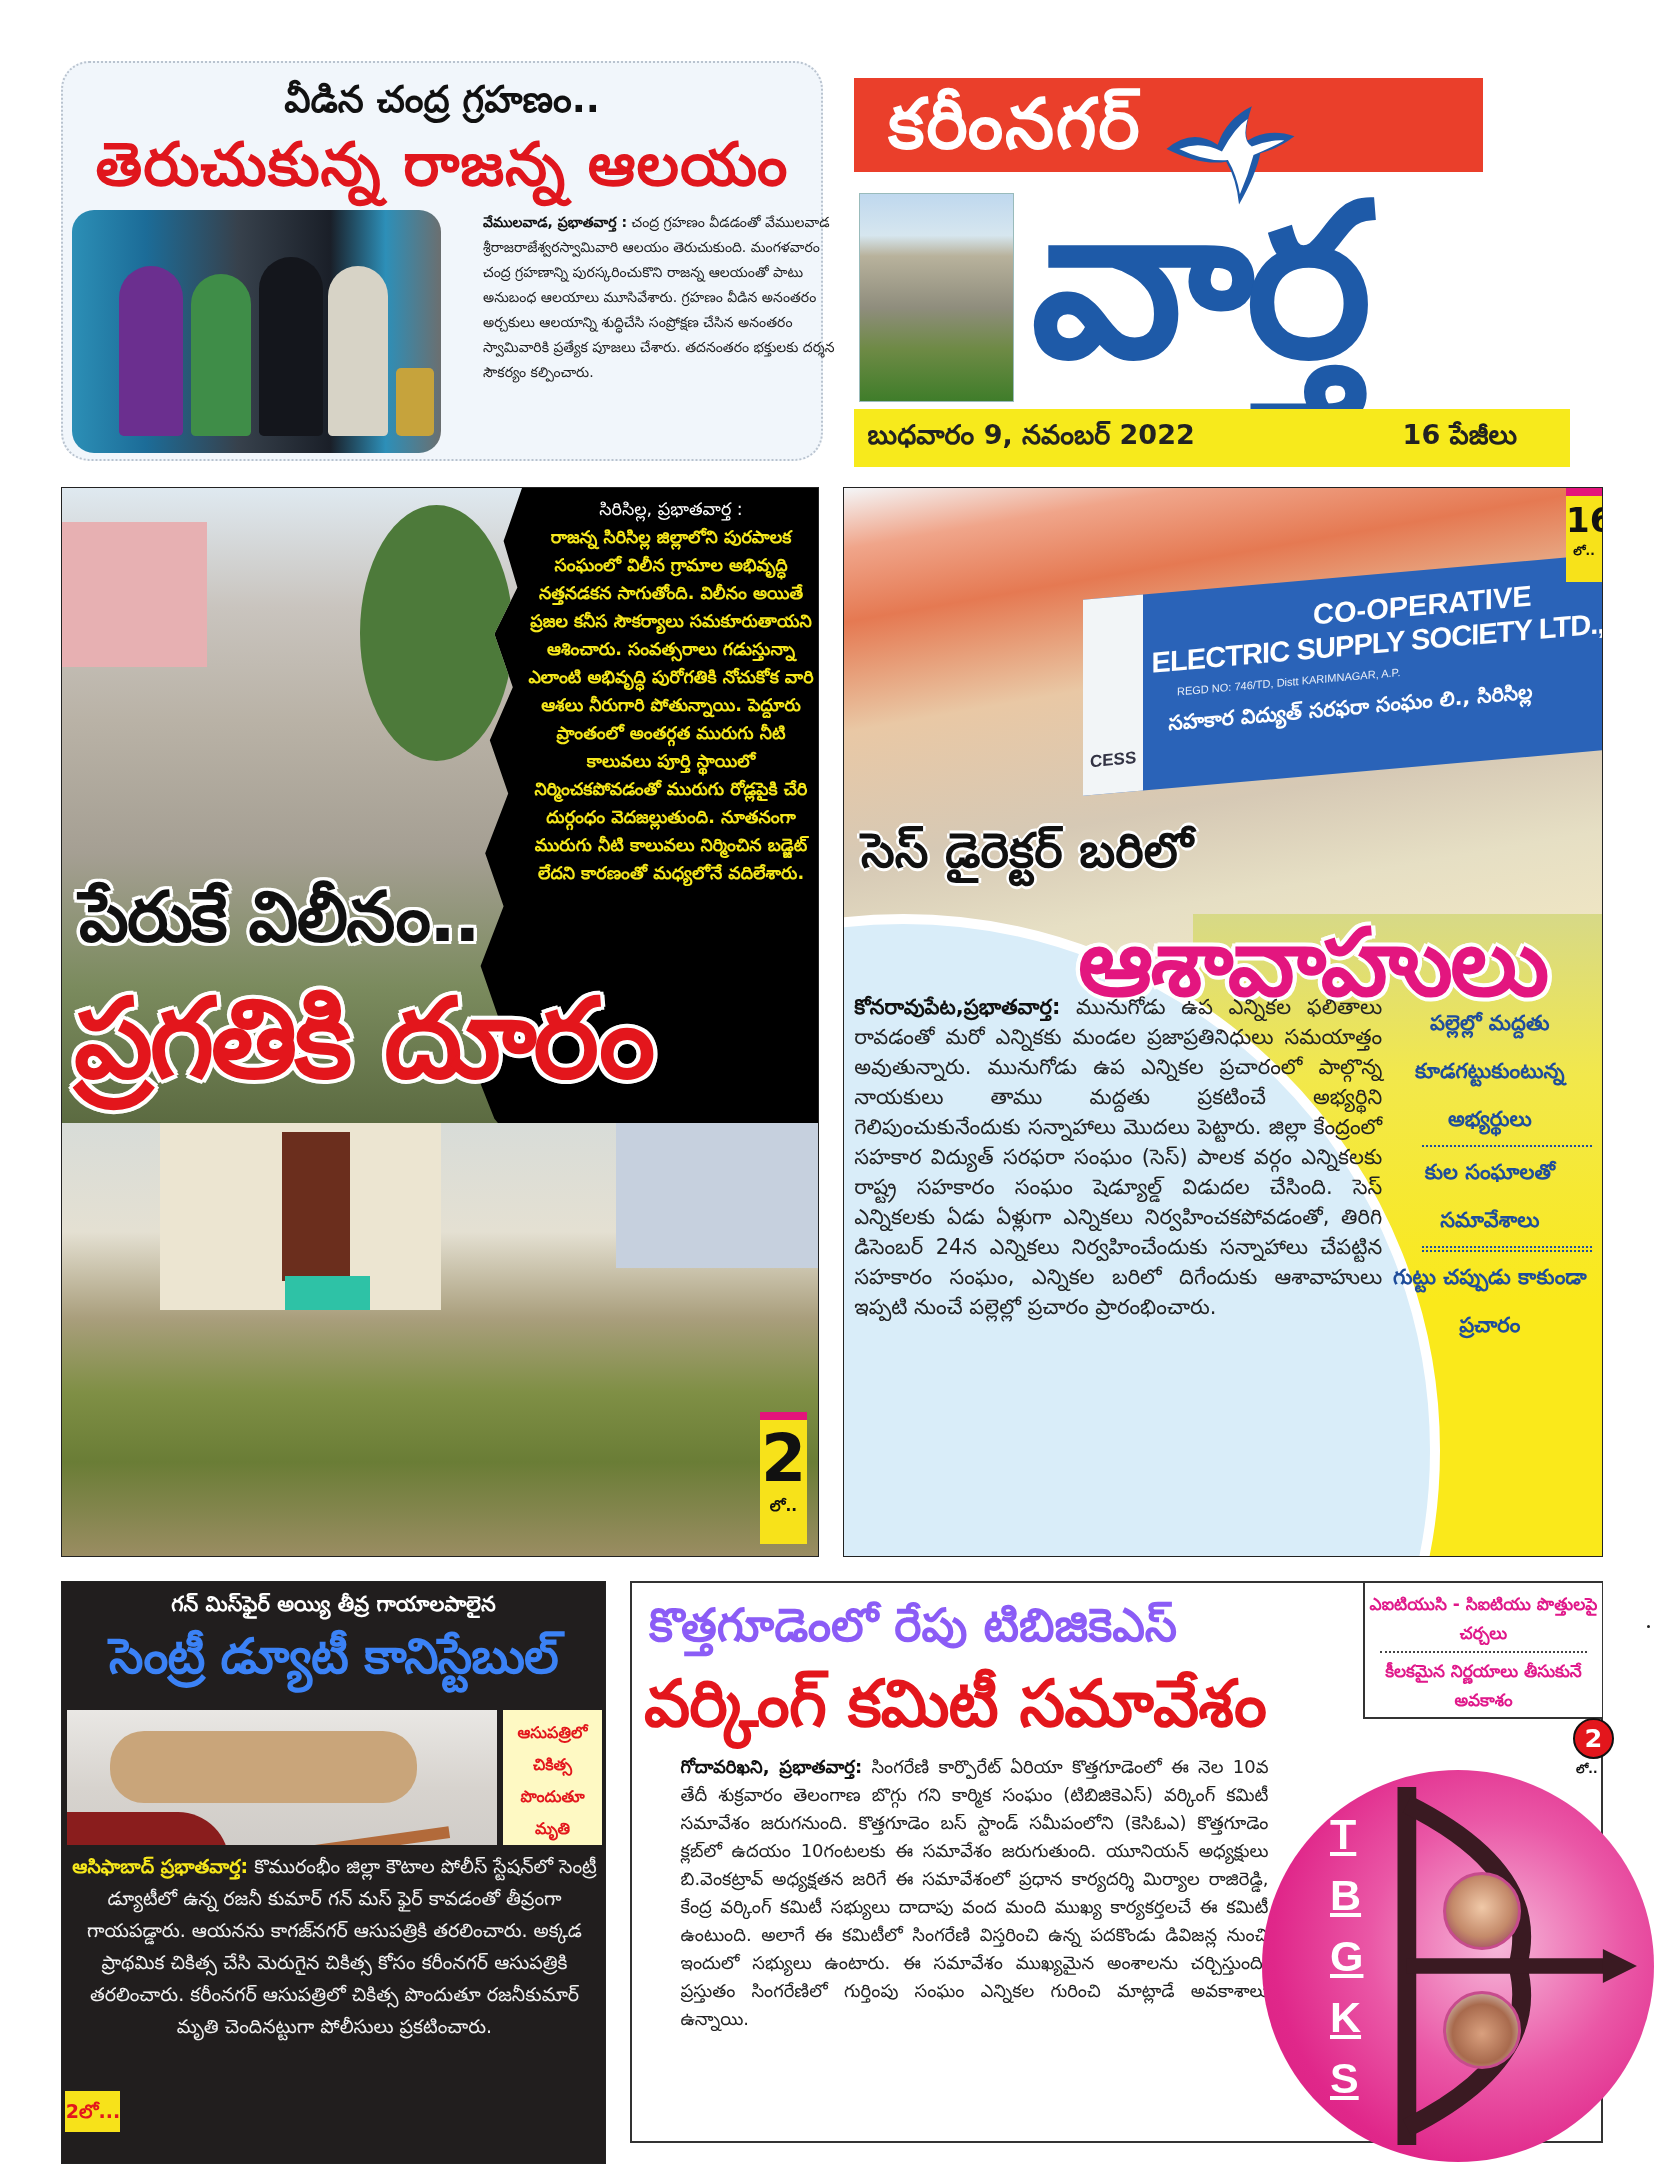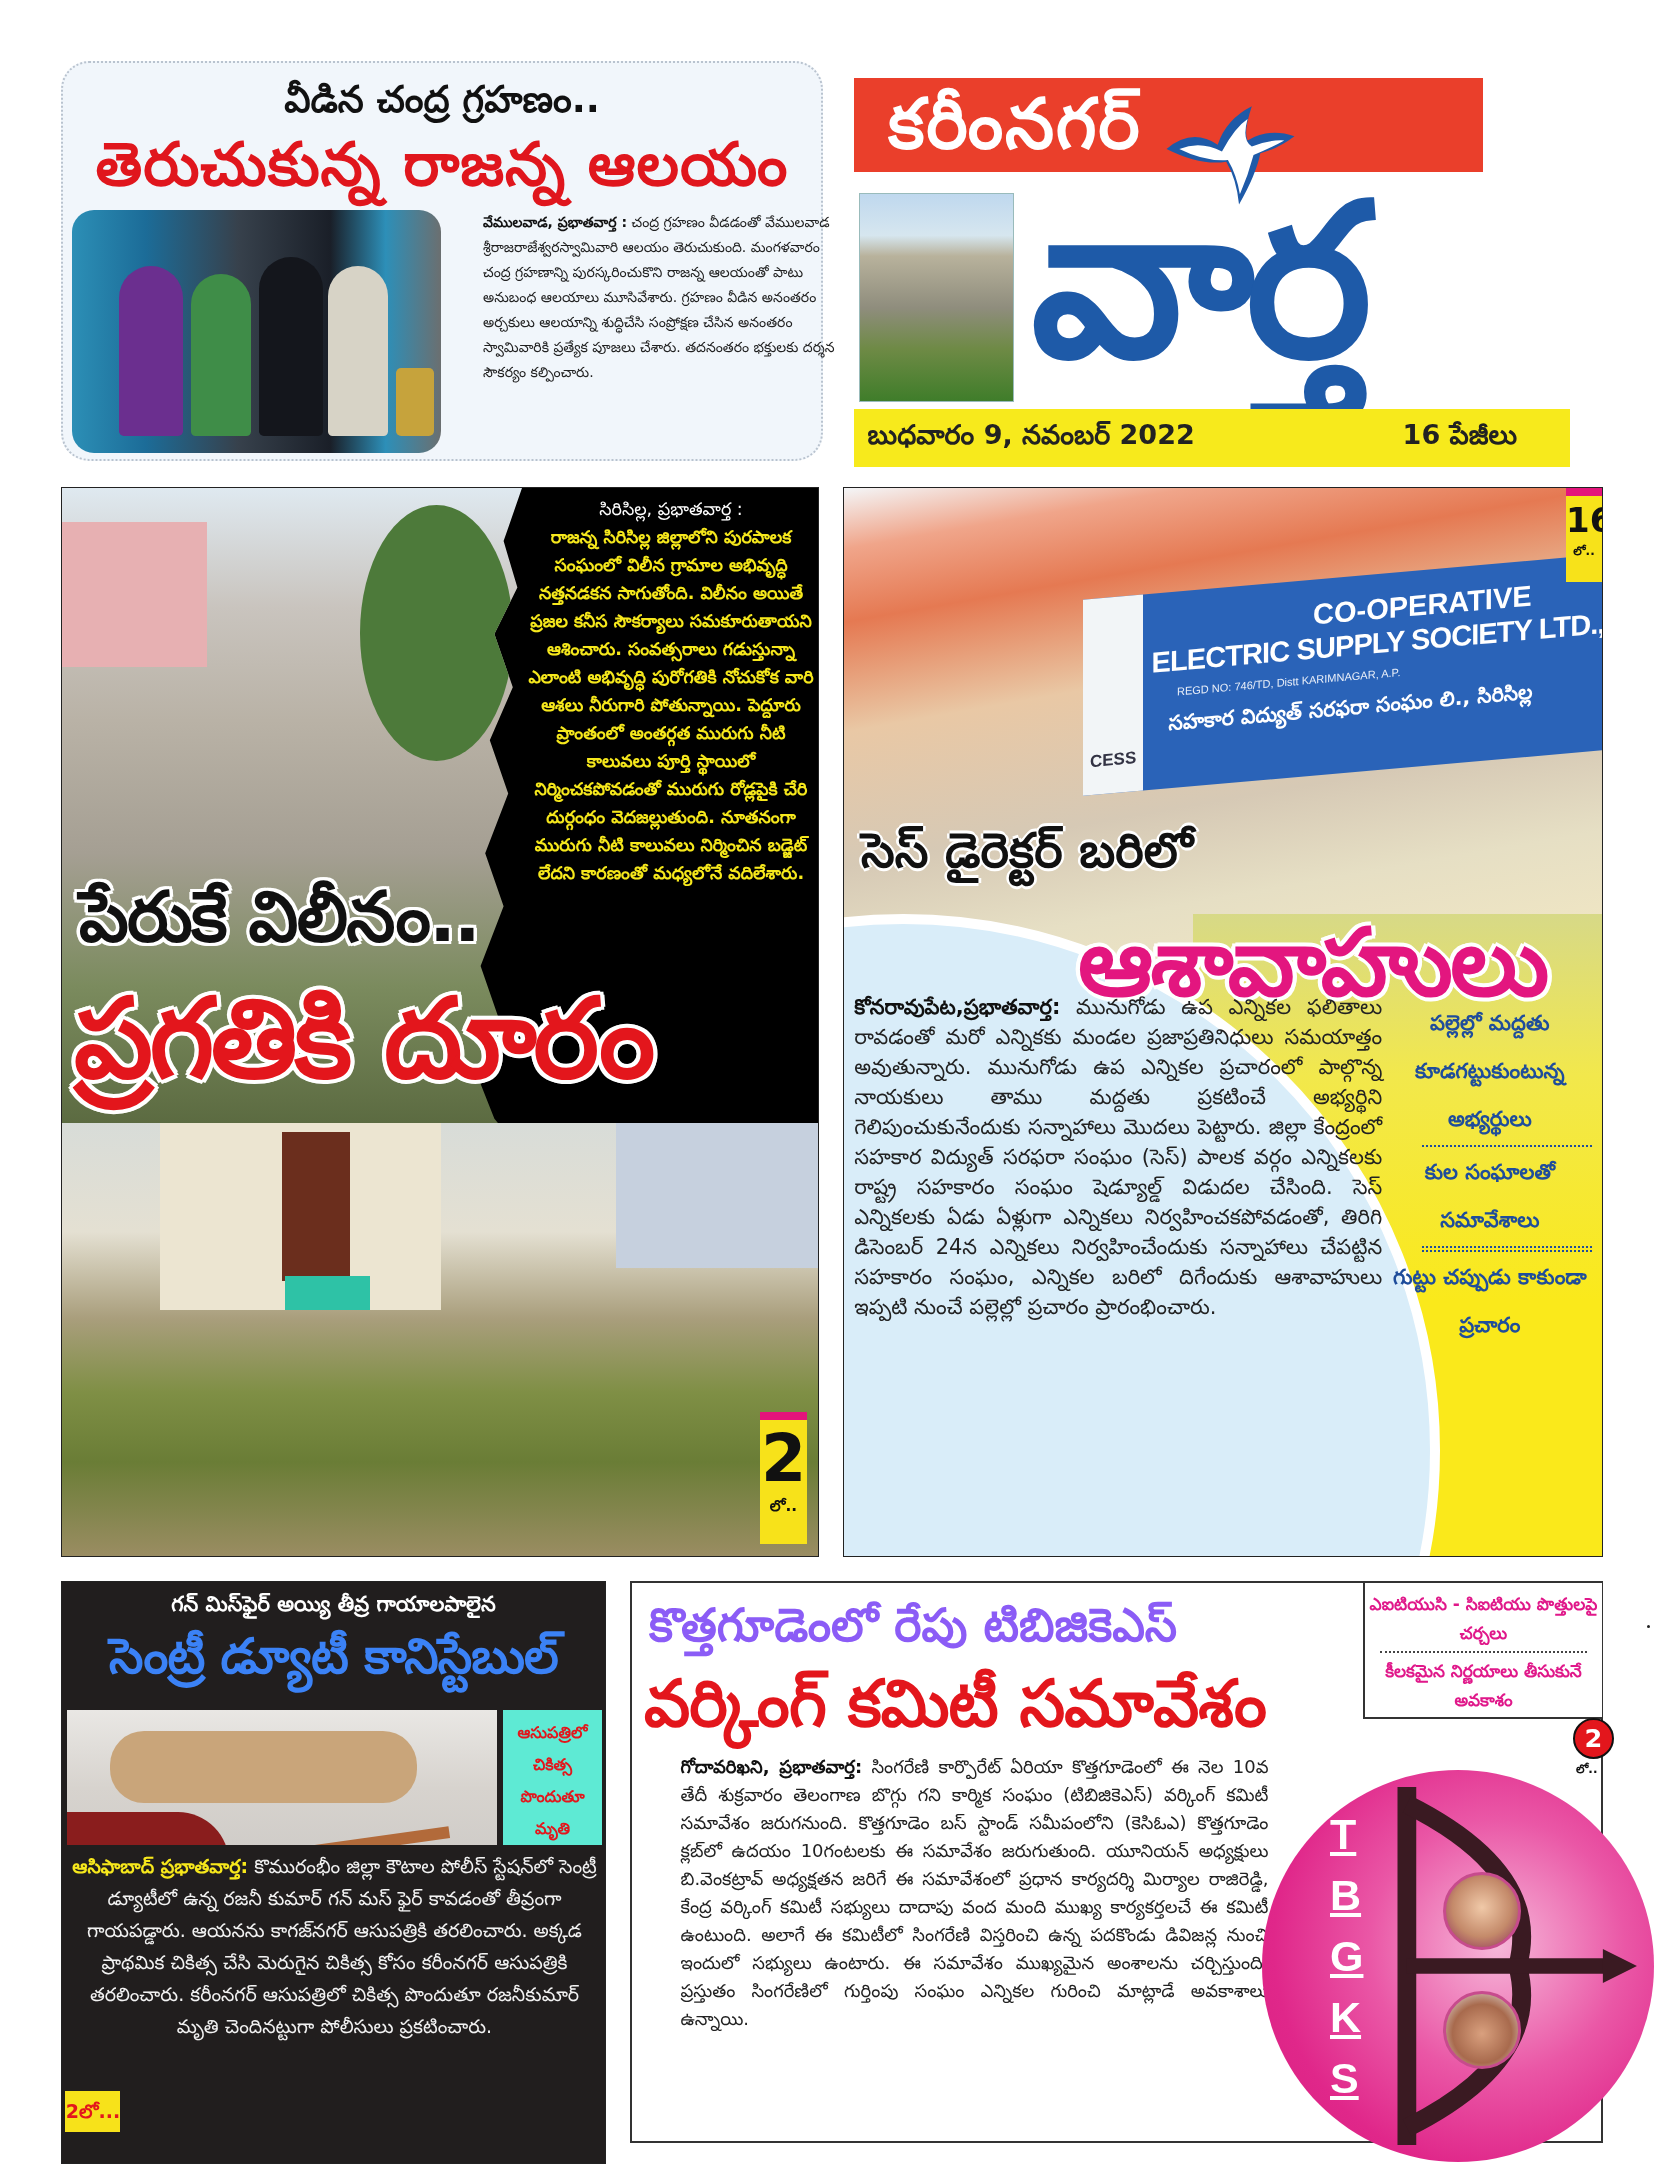--- a/index.html
+++ b/index.html
@@ -76,21 +76,21 @@
   #cess .side .sep{border-top:2.6px dotted #1f4d9b;margin:1.7px 0 1.7px 34px;height:0;}
 
   
   #constable{left:61px;top:1581px;width:545px;height:330px;background:#211e1e;border:1.7px solid #222;}
   #constable .kicker{position:absolute;left:0;right:0;top:10.2px;text-align:center;color:#fff;font-size:21px;font-weight:bold;}
   #constable .headline{position:absolute;left:0;right:0;top:46px;text-align:center;color:#3b82f6;font-size:49px;font-weight:bold;letter-spacing:-0.9px;white-space:nowrap;}
   #constable .photo{position:absolute;left:5.1px;top:128px;width:430px;height:196px;background:linear-gradient(180deg,#e9e7e4 0%,#d7d3ce 40%,#c9c6c3 100%);}
   #constable .photo .body1{position:absolute;left:43px;top:21px;width:307px;height:72px;border-radius:34px;background:#c9a57a;}
   #constable .photo .blood{position:absolute;left:0;top:102px;width:162px;height:94px;background:#8a1d1d;border-radius:0 51px 0 0;}
   #constable .photo .gun{position:absolute;left:25.6px;top:141px;width:358px;height:12px;background:#b26a3a;transform:rotate(-8deg);}
-  #constable .tag{position:absolute;left:441px;top:128px;width:99px;height:196px;background:#5eead4;color:#e3161c;font-weight:bold;font-size:16px;line-height:32px;text-align:center;padding-top:6.8px;}
+  #constable .tag{position:absolute;left:441px;top:128px;width:99px;height:196px;background:#fef9c3;color:#e3161c;font-weight:bold;font-size:16px;line-height:32px;text-align:center;padding-top:6.8px;}
   #constable2{left:61px;top:1845px;width:545px;height:319px;background:#211e1e;border:1.7px solid #222;border-top:none;}
   #constable2 .body{position:absolute;left:8.5px;top:5.1px;width:528px;text-align:center;color:#f2f2f2;font-size:19px;line-height:32px;}
   #constable2 .body b{color:#f7e81c;font-weight:bold;}
   #constable2 .jump2{position:absolute;left:3.4px;top:246px;width:55px;height:41px;background:#f7e21a;color:#e3161c;font-weight:bold;font-size:19px;line-height:41px;text-align:center;}
 
   
   #tbgks{left:630px;top:1581px;width:973px;height:562px;border:2.6px solid #333;background:#fff;}
   #tbgks .kicker{position:absolute;left:17px;top:15.3px;font-size:46px;font-weight:bold;color:#8b5cf6;}
   #tbgks .headline{position:absolute;left:12px;top:83px;font-size:65px;font-weight:bold;color:#e3161c;letter-spacing:-0.9px;}
   #tbgks .body{position:absolute;left:8.5px;top:170px;width:588px;font-size:18px;line-height:28px;color:#222;text-align:justify;margin-left:40px;}

